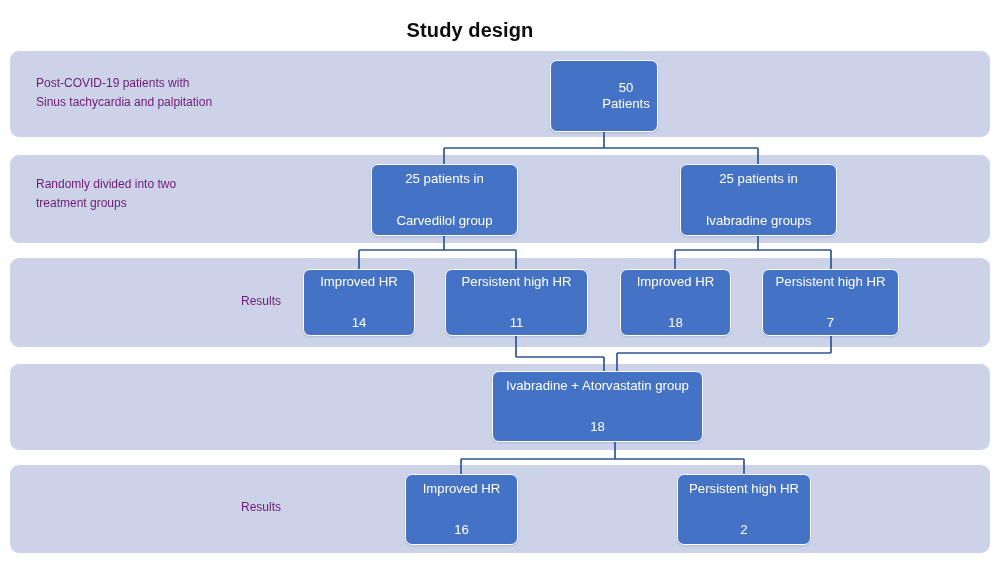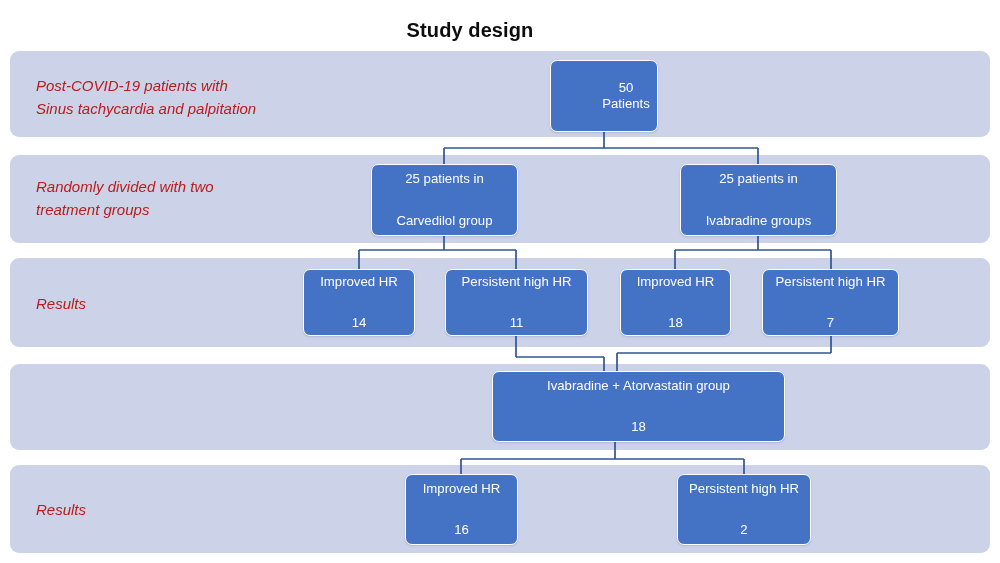--- a/index.html
+++ b/index.html
@@ -35,32 +35,31 @@
   .band {
     position: absolute;
     left: 10px;
     width: 980px;
     background: #ccd2e8;
     border-radius: 9px;
     box-sizing: border-box;
   }
   .band-label {
     position: absolute;
-    font-size: 15px;
-    color: #b91c1c;
+    font-size: 12px;
+    color: #701a75;
     line-height: 1.55;
     white-space: pre-line;
-    font-style: italic;
   }
   .band-label.left {
     left: 36px;
     text-align: left;
   }
   .band-label.centered {
-    text-align: left;
+    text-align: right;
   }
   .node {
     position: absolute;
     background: #4472c4;
     border: 1.6px solid #ffffff;
     border-radius: 7px;
     box-sizing: border-box;
     color: #ffffff;
     display: flex;
     flex-direction: column;
@@ -108,21 +107,21 @@
     <path d="M758,236 L758,250 M675,250 L831,250 M675,250 L675,269 M831,250 L831,269"></path>
 
     <path d="M516,336 L516,357 M516,357 L604,357 M604,357 L604,371"></path>
     <path d="M831,336 L831,353 M831,353 L617,353 M617,353 L617,371"></path>
 
     <path d="M615,442 L615,459 M461,459 L744,459 M461,459 L461,474 M744,459 L744,474"></path>
   </svg>
 
   <div class="band-label left" style="top:74px;">Post-COVID-19 patients with
 Sinus tachycardia and palpitation</div>
-  <div class="band-label left" style="top:175px;">Randomly divided with two
+  <div class="band-label left" style="top:175px;">Randomly divided into two
 treatment groups</div>
   <div class="band-label centered" style="left:36px; width:245px; top:292px;">Results</div>
   <div class="band-label centered" style="left:36px; width:245px; top:498px;">Results</div>
 
   <div class="node single" style="left:550px; top:60px; width:108px; height:72px;padding-left:44px;">
     <span class="l1">50 Patients</span>
 
   </div>
 
   <div class="node" style="left:371px; top:164px; width:147px; height:72px;">
@@ -148,21 +147,21 @@
   <div class="node" style="left:620px; top:269px; width:111px; height:67px;">
     <span class="l1">Improved HR</span>
     <span class="l2">18</span>
   </div>
 
   <div class="node" style="left:762px; top:269px; width:137px; height:67px;">
     <span class="l1">Persistent high HR</span>
     <span class="l2">7</span>
   </div>
 
-  <div class="node" style="left:492px; top:371px; width:293px; height:71px;">
+  <div class="node" style="left:492px; top:371px; width:211px; height:71px;">
     <span class="l1">Ivabradine + Atorvastatin group</span>
     <span class="l2">18</span>
   </div>
 
   <div class="node" style="left:405px; top:474px; width:113px; height:71px;">
     <span class="l1">Improved HR</span>
     <span class="l2">16</span>
   </div>
 
   <div class="node" style="left:677px; top:474px; width:134px; height:71px;">

